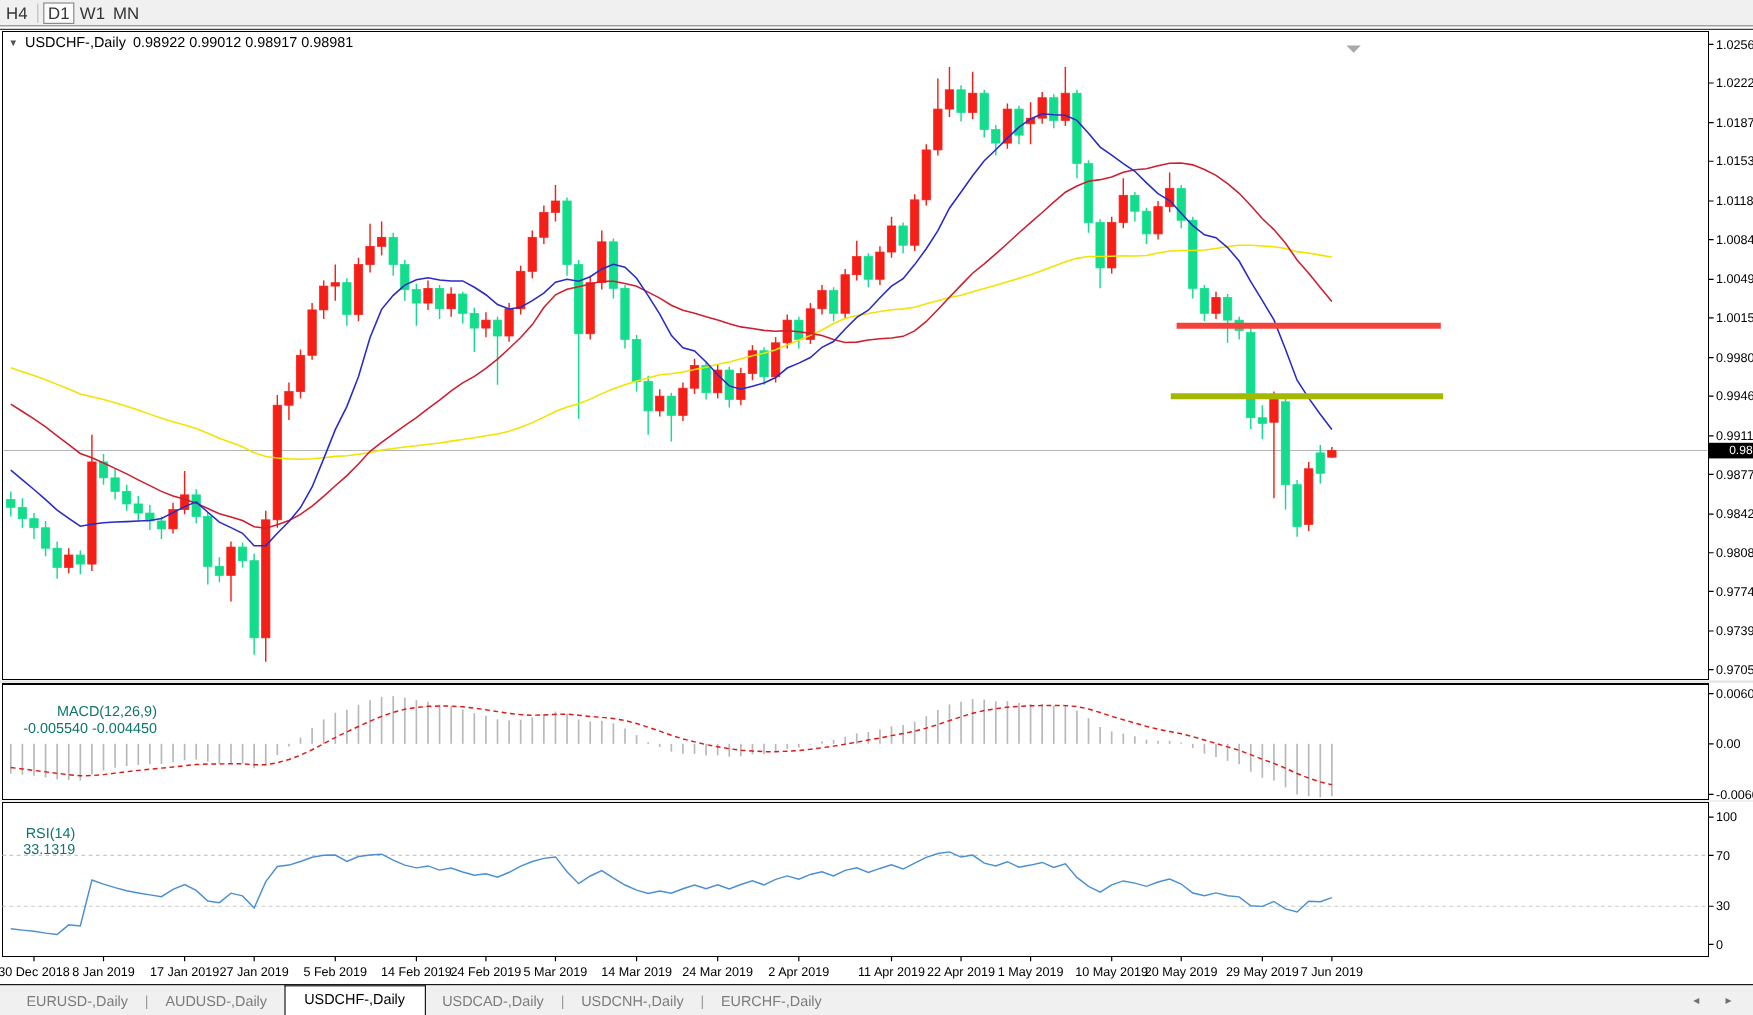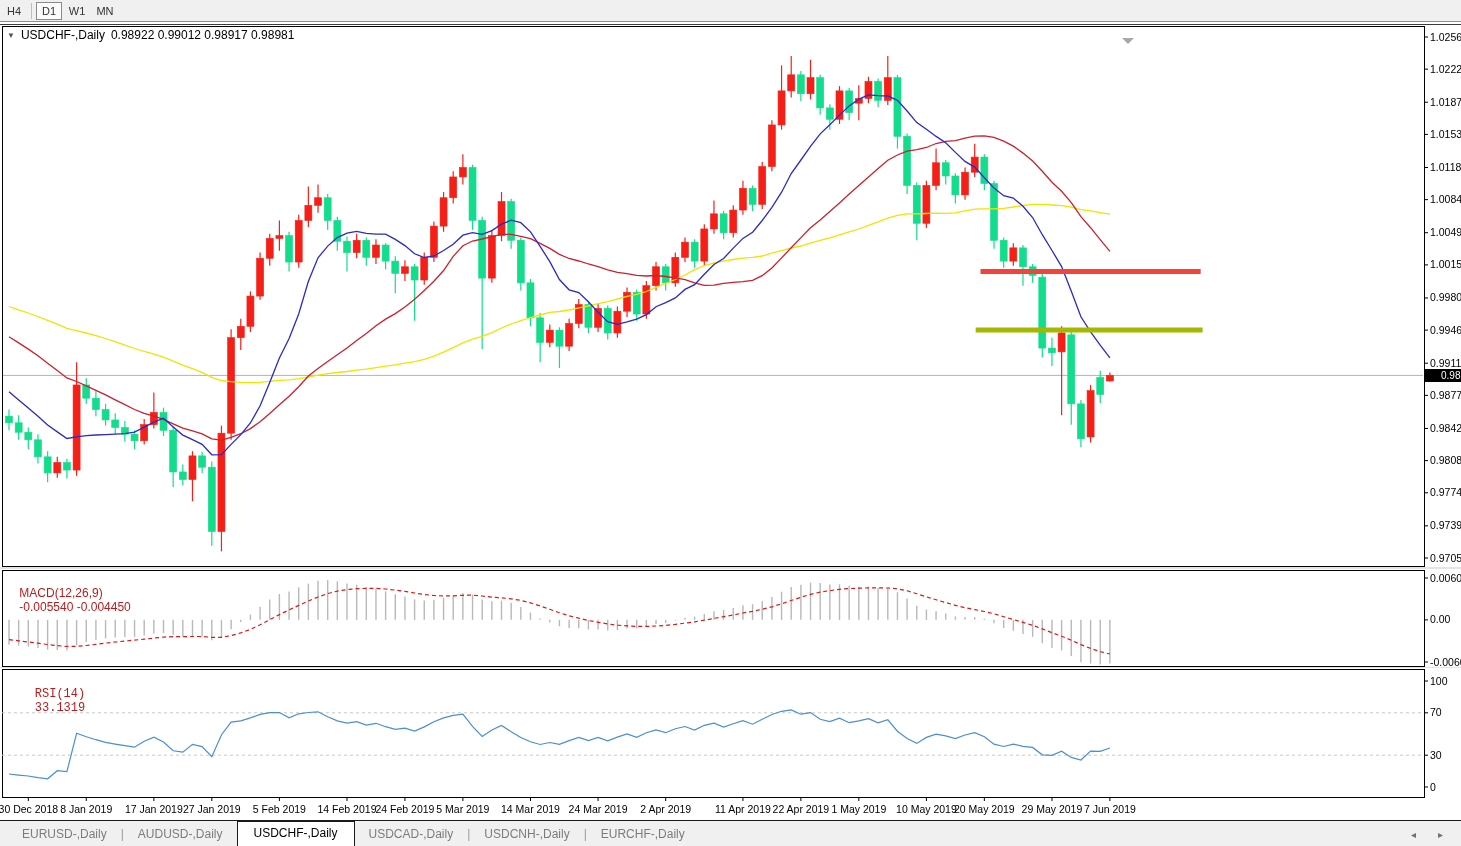--- a/index.html
+++ b/index.html
@@ -2,27 +2,27 @@
 <html><head>
 <meta charset="utf-8">
 <style>
   html,body{margin:0;padding:0;background:#f0f0f0;}
   .screen{position:relative;width:1461px;height:846px;overflow:hidden;
           font-family:"Liberation Sans",sans-serif;background:#ffffff;}
   
   .toolbar{position:absolute;top:0;left:0;width:1461px;height:22px;background:#f0f0f0;
            border-bottom:1px solid #8f8f8f;display:flex;align-items:center;box-sizing:border-box;}
   .tf-btn{height:18px;min-width:26px;margin:0 1px;display:flex;align-items:center;justify-content:center;
-          font-size:11px;color:#333;cursor:default;border:1px solid transparent;box-sizing:border-box;}
+          font-size:14px;color:#333;cursor:default;border:1px solid transparent;box-sizing:border-box;}
   .tf-btn.active{background:#fbfbfb;border:1px solid #8a8a8a;text-align:center;}
   .tb-sep{width:1px;height:16px;background:#bdbdbd;margin:0 3px;}
   
   #chart-svg{position:absolute;top:23px;left:0;}
   
-  .panel-label{position:absolute;font-size:12px;color:#b91c1c;white-space:pre;}
+  .panel-label{position:absolute;font-size:12px;color:#0f766e;white-space:pre;text-align:right;}
   .title-row{position:absolute;top:28px;left:7px;font-size:12px;color:#000;display:flex;gap:6px;align-items:center;}
   .title-tri{font-size:8px;color:#555;}
   .price-tag{position:absolute;left:1424px;top:369px;width:37px;height:13px;background:#000;color:#fff;
              font-size:10px;line-height:13px;text-align:left;padding-left:17px;box-sizing:border-box;}
   
   .tabbar{position:absolute;top:820px;left:0;width:1461px;height:26px;background:#f0f0f0;
           border-top:1px solid #1a1a1a;display:flex;align-items:flex-end;box-sizing:border-box;}
   .tab{font-size:12px;color:#7c7c7c;padding:3px 14px 5px 14px;cursor:default;white-space:nowrap;}
   .tab.active{background:#ffffff;color:#000;border:1px solid #1a1a1a;border-bottom:none;
               margin-top:-1px;padding:4px 16px 6px 16px;}
@@ -739,21 +739,21 @@
   <div class="title-row">
     <span class="title-tri">▼</span>
     <span>USDCHF-,Daily</span>
     <span>0.98922 0.99012 0.98917 0.98981</span>
   </div>
 
   <div class="panel-label" style="top:572px;left:6px;">
     <span>MACD(12,26,9)</span>
     <span>-0.005540 -0.004450</span>
   </div>
-  <div class="panel-label" style="top:673px;left:6px;font-family:Liberation Mono, monospace;">
+  <div class="panel-label" style="top:673px;left:6px;">
     <span>RSI(14)</span>
     <span>33.1319</span>
   </div>
 
   <div class="price-tag">0.98981</div>
 
   <div class="tabbar">
     <div style="width:8px"></div>
     <div id="tabs-holder" style="display:flex;align-items:flex-end;">
         <div class="tab">EURUSD-,Daily</div>

